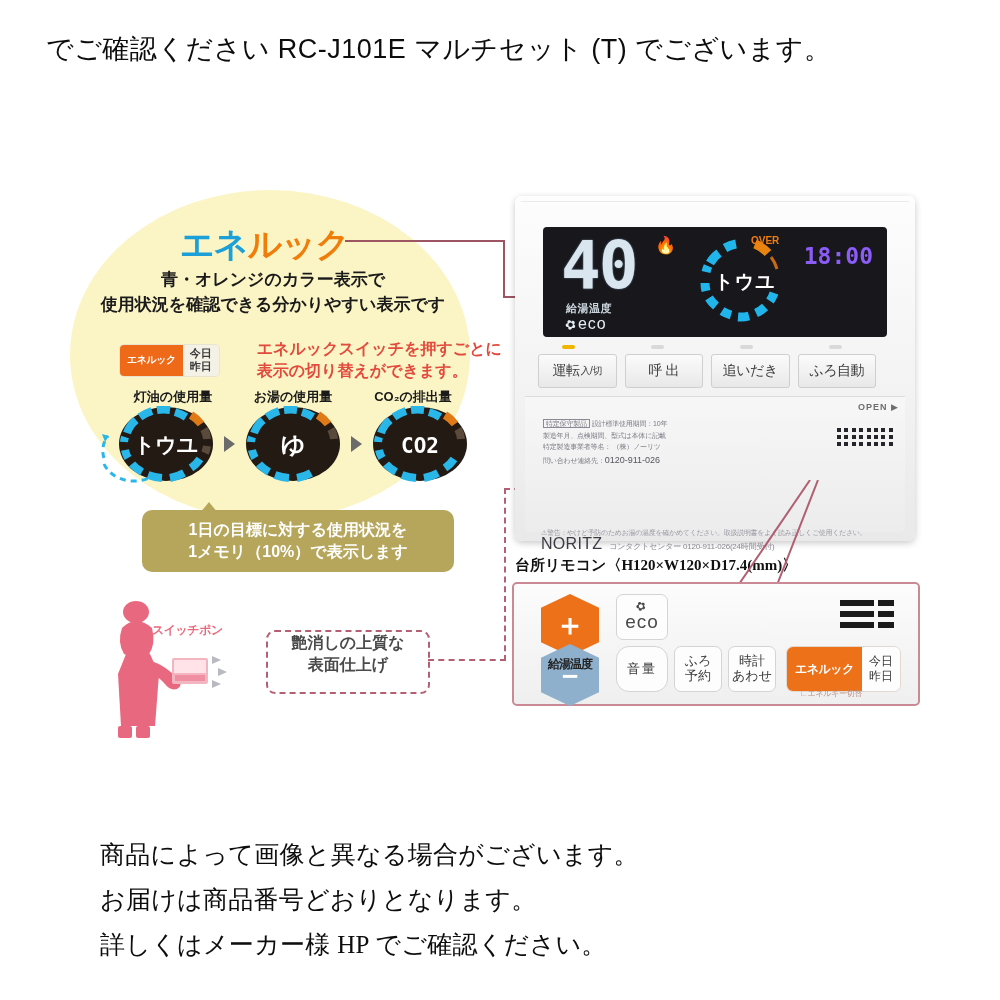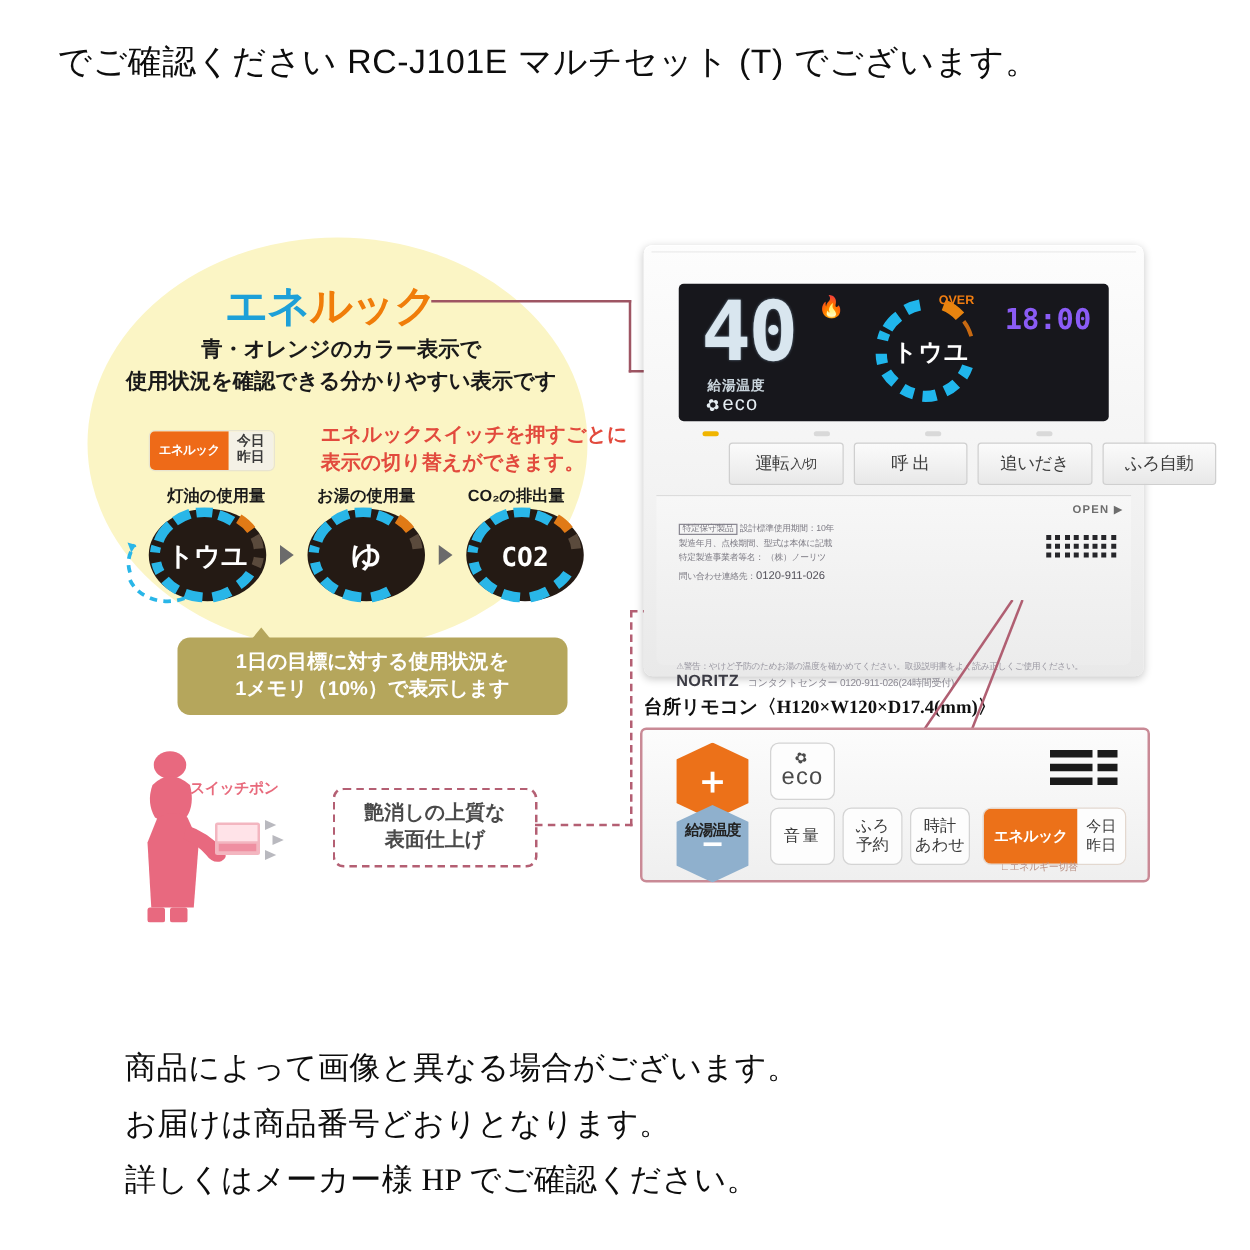--- a/index.html
+++ b/index.html
@@ -122,21 +122,21 @@
   .woman{position:absolute;left:100px;top:428px;width:130px;height:140px;}
   .switch-pon{
     position:absolute;left:152px;top:452px;
     color:#e86a7c;font-size:12px;font-weight:bold;letter-spacing:-.5px;
   }
 
   
   .matte-box{
     position:absolute;left:266px;top:460px;width:160px;height:60px;
     border:2px dashed #b45f73;border-radius:9px;
-    display:flex;align-items:center;justify-content:center;text-align:center;
+    display:flex;align-items:flex-start;justify-content:center;text-align:center;
   }
   .matte-box .t{font-size:16px;font-weight:bold;color:#4a4a4a;line-height:1.35;}
   .matte-lead-h{position:absolute;left:428px;top:489px;width:78px;height:0;border-top:2px dashed #b45f73;}
   .matte-lead-v{position:absolute;left:504px;top:318px;width:0;height:173px;border-left:2px dashed #b45f73;}
   .matte-lead-h2{position:absolute;left:504px;top:318px;width:68px;height:0;border-top:2px dashed #b45f73;}
   .matte-dot{position:absolute;left:566px;top:313px;width:11px;height:11px;border-radius:50%;background:#b45f73;}
 
   
   .remote{
     position:absolute;left:515px;top:26px;width:400px;height:345px;
@@ -186,22 +186,22 @@
     font-size:10px;font-weight:bold;letter-spacing:0px;
   }
 
   
   .led{position:absolute;width:13px;height:4px;border-radius:2px;}
   .led.on{background:#f0b500;}
   .led.off{background:#d9d9d9;}
 
   
   .btn-row{
-    position:absolute;left:23px;top:158px;width:390px;height:34px;
-    display:flex;gap:8px;margin-left:45px;
+    position:absolute;left:23px;top:158px;width:338px;height:34px;
+    display:flex;gap:8px;
   }
   .mbtn{
     flex:1;background:linear-gradient(180deg,#fbfbfb,#e8e8e8);
     border:1px solid #cfcfcf;border-radius:3px;
     display:flex;align-items:center;justify-content:center;
     font-size:14px;color:#3c3c3c;white-space:nowrap;letter-spacing:-.5px;
   }
   .mbtn .small{font-size:10px;margin-left:1px;}
 
   
@@ -221,21 +221,21 @@
   .tiny-print .boxed{
     border:1px solid #8b8993;padding:0 2px;margin-right:2px;
   }
   .tiny-print .phone{font-size:9px;color:#55535c;letter-spacing:0;}
   .grille{
     position:absolute;right:22px;top:232px;width:56px;
     display:grid;grid-template-columns:repeat(8,1fr);gap:3px;
   }
   .grille i{display:block;width:4px;height:4px;background:#26262a;}
   .noritz-row{position:absolute;left:26px;top:318px;display:flex;align-items:baseline;gap:7px;}
-  .noritz{font-size:13px;font-weight:bold;color:#3b3b44;letter-spacing:.3px;}
+  .noritz{font-size:16px;font-weight:normal;color:#3b3b44;letter-spacing:.3px;}
   .contact{font-size:8px;color:#8a8892;letter-spacing:-.2px;margin-top:27px;}
   .warn{
     position:absolute;left:26px;top:332px;font-size:7px;color:#9a98a2;letter-spacing:-.3px;
   }
 
   .remote-caption{
     position:absolute;left:515px;top:386px;
     font-size:15px;font-weight:bold;color:#111;white-space:nowrap;
     font-family:"Liberation Serif","DejaVu Serif",serif;
   }
@@ -258,21 +258,21 @@
     position:absolute;left:16px;top:72px;width:80px;text-align:center;
     font-size:12px;font-weight:bold;color:#222;letter-spacing:-1px;
   }
   .sbtn{
     position:absolute;background:#fdfdfd;border:1px solid #d4d4d4;border-radius:7px;
     display:flex;flex-direction:column;align-items:center;justify-content:center;
     font-size:13px;color:#3b3b3b;line-height:1.15;text-align:center;
   }
   .sbtn.eco{left:102px;top:10px;width:50px;height:44px;font-size:19px;color:#4a4a4a;letter-spacing:1px;}
   .sbtn.eco .leaf{font-size:12px;transform:rotate(-25deg);line-height:.9;}
-  .sbtn.vol{left:102px;top:62px;width:50px;height:44px;letter-spacing:2px;}
+  .sbtn.vol{left:102px;top:62px;width:50px;height:44px;letter-spacing:2px;border-radius:13px;}
   .sbtn.furo{left:160px;top:62px;width:46px;height:44px;}
   .sbtn.clock{left:214px;top:62px;width:46px;height:44px;}
   .ene-sw{
     position:absolute;left:272px;top:62px;height:44px;display:flex;
     border-radius:7px;overflow:hidden;border:1px solid #e3d8cf;
   }
   .ene-sw .l{
     background:#ec7119;color:#fff;font-size:12px;font-weight:bold;
     display:flex;align-items:center;padding:0 8px;letter-spacing:-.5px;
   }

